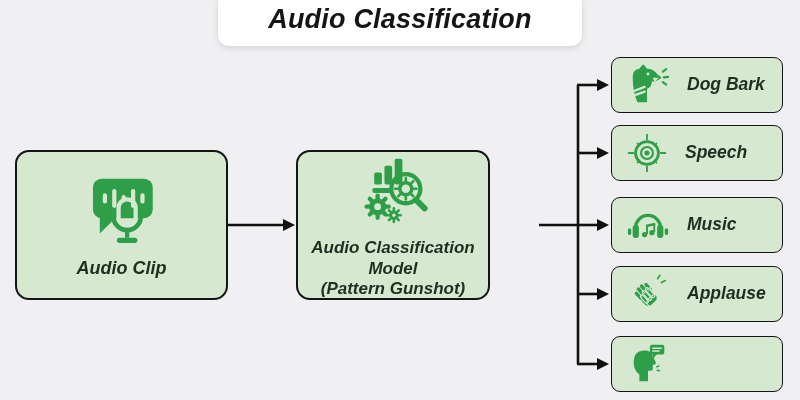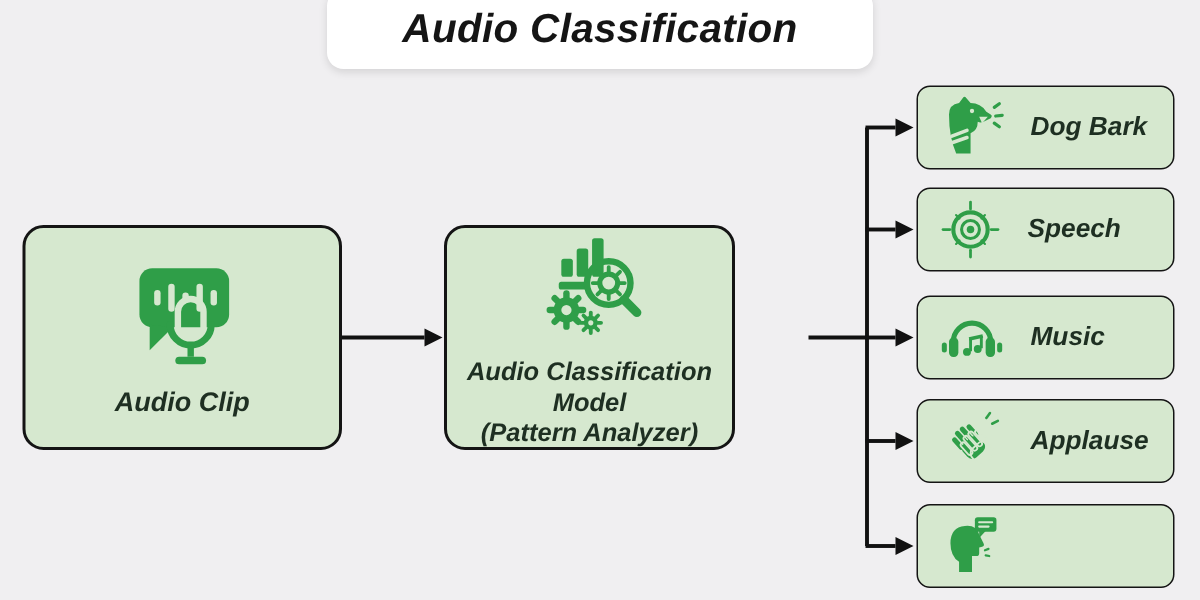--- a/index.html
+++ b/index.html
@@ -144,21 +144,21 @@
         <line x1="43.5" y1="74" x2="41" y2="74"></line>
         <line x1="45.1" y1="70.1" x2="43.3" y2="68.3"></line>
         <line x1="49" y1="68.5" x2="49" y2="66"></line>
         <line x1="52.9" y1="70.1" x2="54.7" y2="68.3"></line>
       </g>
       <circle class="ic-green" cx="49" cy="74" r="5.5"></circle>
       <circle class="ic-light" cx="49" cy="74" r="2"></circle>
     </svg>
     <div class="node-label">
       <div>Audio Classification Model</div>
-      <div>(Pattern Analyzer)</div>
+      <div>(Pattern Gunshot)</div>
     </div>
   </div>
 
   <div class="out-node" style="top:57px">
     <svg class="icon-svg" width="46" height="46" viewBox="0 0 96 96">
       <path class="ic-green" d="M16,30 Q16,16 30,14 L36,6 Q38,4 40,7 L46,14 Q60,14 68,26 L74,30 Q77,32 74,35 L64,40 Q60,42 56,40 Q56,52 46,56 L46,84 L26,84 Q16,62 16,30 Z"></path>
       <circle class="ic-light" cx="48" cy="25" r="3"></circle>
       <polygon class="ic-light" points="70,33 58,33 62,42"></polygon>
       <line class="st-light rc" style="stroke-width:5" x1="20" y1="60" x2="41" y2="52"></line>
       <line class="st-light rc" style="stroke-width:5" x1="18" y1="70" x2="41" y2="62"></line>

